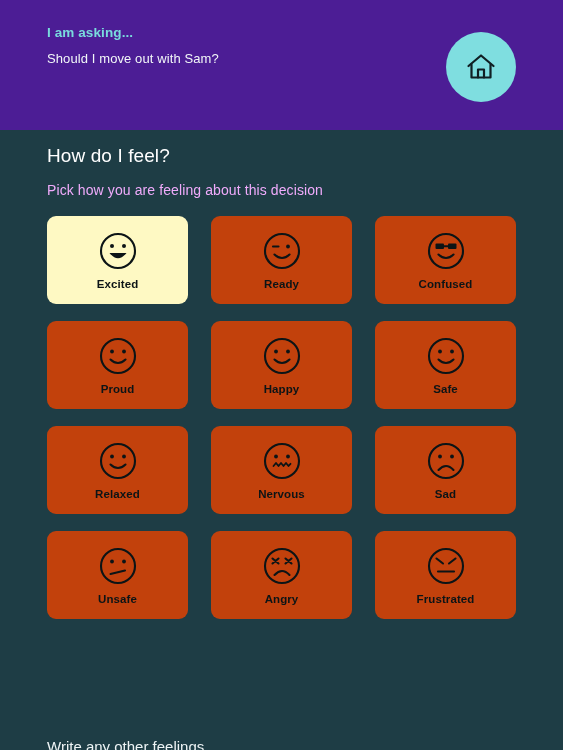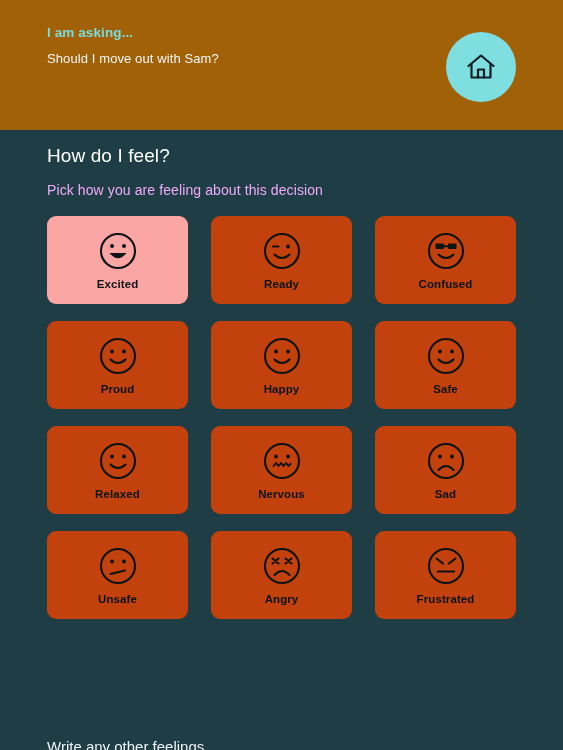--- a/index.html
+++ b/index.html
@@ -9,21 +9,21 @@
     font-family: "Liberation Sans", sans-serif;
   }
   body { background: #1e3d45; }
 
   #app { position: relative; width: 563px; height: 750px; overflow: hidden; }
 
   
   .header {
     position: relative;
     height: 130px;
-    background: #a16207;
+    background: #4c1d95;
     padding: 24px 28px 0 47px;
   }
   .asking-label {
     color: #79dbdd;
     font-size: 13.5px;
     font-weight: bold;
     letter-spacing: 0.1px;
     line-height: 18px;
   }
   .question-title {
@@ -87,21 +87,21 @@
     border-radius: 9px;
     background: #c2410c;
     display: flex;
     flex-direction: column;
     align-items: center;
     justify-content: center;
     cursor: pointer;
     border: none;
     padding: 0;
   }
-  .feel-tile.selected { background: #fca5a5; }
+  .feel-tile.selected { background: #fef9c3; }
   .feel-face {
     width: 44px;
     height: 44px;
     display: block;
   }
   .feel-label {
     margin-top: 4px;
     font-size: 11.5px;
     font-weight: bold;
     color: #0c1416;

